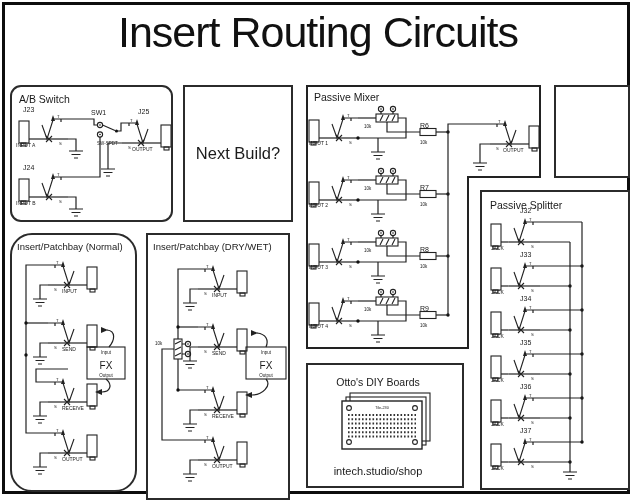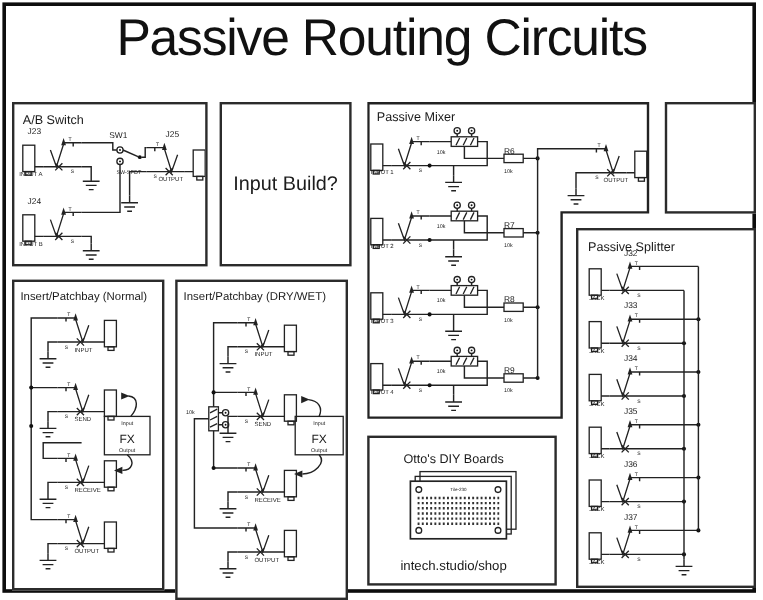--- a/index.html
+++ b/index.html
@@ -24,21 +24,21 @@
   .slabel{font-size:5px;}
   .tiny{font-size:4.5px;}
   .nb-box{display:flex;align-items:center;justify-content:center;text-align:center;
           font-size:16.5px;line-height:1.35;color:#1c1c1c;}
 </style>
 </head>
 <body>
 
 <div class="page">
   <div class="frame"></div>
-  <div class="main-title">Passive Routing Circuits</div>
+  <div class="main-title">Insert Routing Circuits</div>
 
   <svg width="0" height="0" style="position:absolute">
     <defs>
       <symbol id="jackL" overflow="visible">
         <rect class="sym" x="1" y="8" width="10" height="22"></rect>
         <rect class="sym" x="3" y="30" width="5" height="3"></rect>
         <path class="wire" d="M11,26 h7"></path>
         <path class="sym" d="M24,12 L29,26 L35,7"></path>
         <polygon class="fill" points="33,8 37,8 35,2"></polygon>
         <path class="wire" d="M35,6 H50 M43,6 v3"></path>
@@ -58,21 +58,21 @@
         <path class="sym" d="M22,23 l6,6 M28,23 l-6,6"></path>
         <text x="14" y="4.5" font-size="4.2">T</text>
         <text x="12" y="31.5" font-size="4.2">S</text>
       </symbol>
       <symbol id="gnd" overflow="visible">
         <path class="wire" d="M0,0 v6 M-7,6 h14 M-4.5,9.5 h9 M-2,13 h4"></path>
       </symbol>
     </defs>
   </svg>
 
-  <div class="panel" style="left:10px;top:85px;width:163px;height:137px;">
+  <div class="panel" style="left:10px;top:85px;width:163px;height:137px;border-radius:11px;">
     <svg width="159" height="133" viewBox="0 0 159 133">
       <text class="ptitle" x="7" y="16">A/B Switch</text>
       <g>
         <text class="jname" x="11" y="25">J23</text>
         <use href="#jackL" x="6" y="26"></use>
         <text class="slabel" x="4" y="60">INPUT A</text>
         <path class="wire" d="M56,52 H64 V58"></path>
         <use href="#gnd" x="64" y="58"></use>
       </g>
       <g>
@@ -100,21 +100,21 @@
         <use href="#jackR" x="104" y="30"></use>
         <text class="slabel" x="120" y="64">OUTPUT</text>
         <path class="wire" d="M110,56 H96 V76"></path>
         <use href="#gnd" x="96" y="76"></use>
       </g>
     </svg>
   </div>
 
   <div class="panel nb-box" style="left:183px;top:85px;width:110px;height:137px;">
     <div>
-      <div>Input Build?</div>
+      <div>Next Build?</div>
     </div>
   </div>
 
   <div class="panel noborder" style="left:306px;top:85px;width:236px;height:265px;">
     <svg width="236" height="265" viewBox="0 0 236 265">
       <path class="thick" d="M1,1 H234 V92 H162 V263 H1 Z"></path>
       <text class="ptitle" x="8" y="16">Passive Mixer</text>
 
       <g>
         <use href="#jackL" x="2" y="27"></use>
@@ -274,21 +274,21 @@
         <circle class="dot" cx="100" cy="250" r="1.7"></circle>
           <circle class="dot" cx="88" cy="270" r="1.7"></circle>
       </g>
 
       <path class="wire" d="M100,30 V250"></path>
       <path class="wire" d="M88,50 V274"></path>
       <use href="#gnd" x="88" y="274"></use>
     </svg>
   </div>
 
-  <div class="panel" style="left:10px;top:233px;width:127px;height:259px;">
+  <div class="panel" style="left:10px;top:233px;width:127px;height:259px;border-radius:22px;">
     <svg width="123" height="255" viewBox="0 0 123 255">
       <text class="ptitle-sm" x="5" y="15">Insert/Patchbay (Normal)</text>
 
       <g>
         <use href="#jackR" x="30" y="24"></use>
         <text class="slabel" x="50" y="58">INPUT</text>
         <path class="wire" d="M36,50 H28 V58"></path>
         <use href="#gnd" x="28" y="58"></use>
       </g>
       <g>

